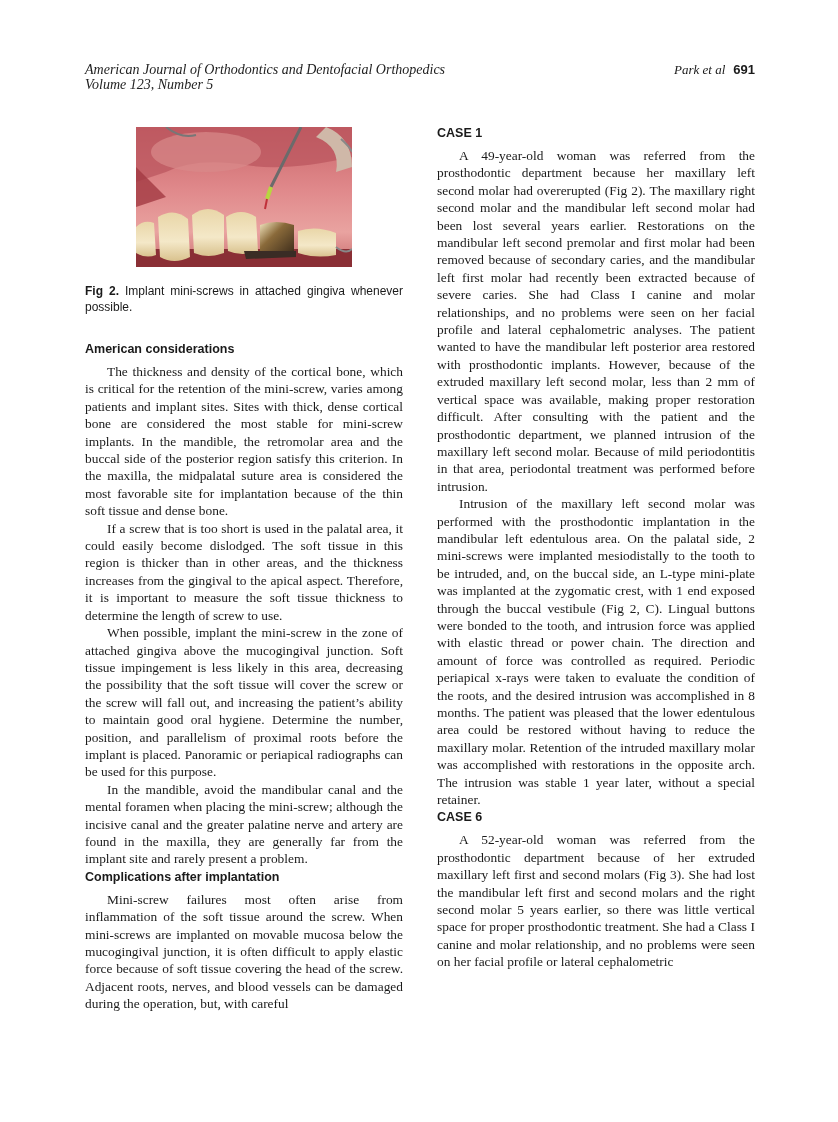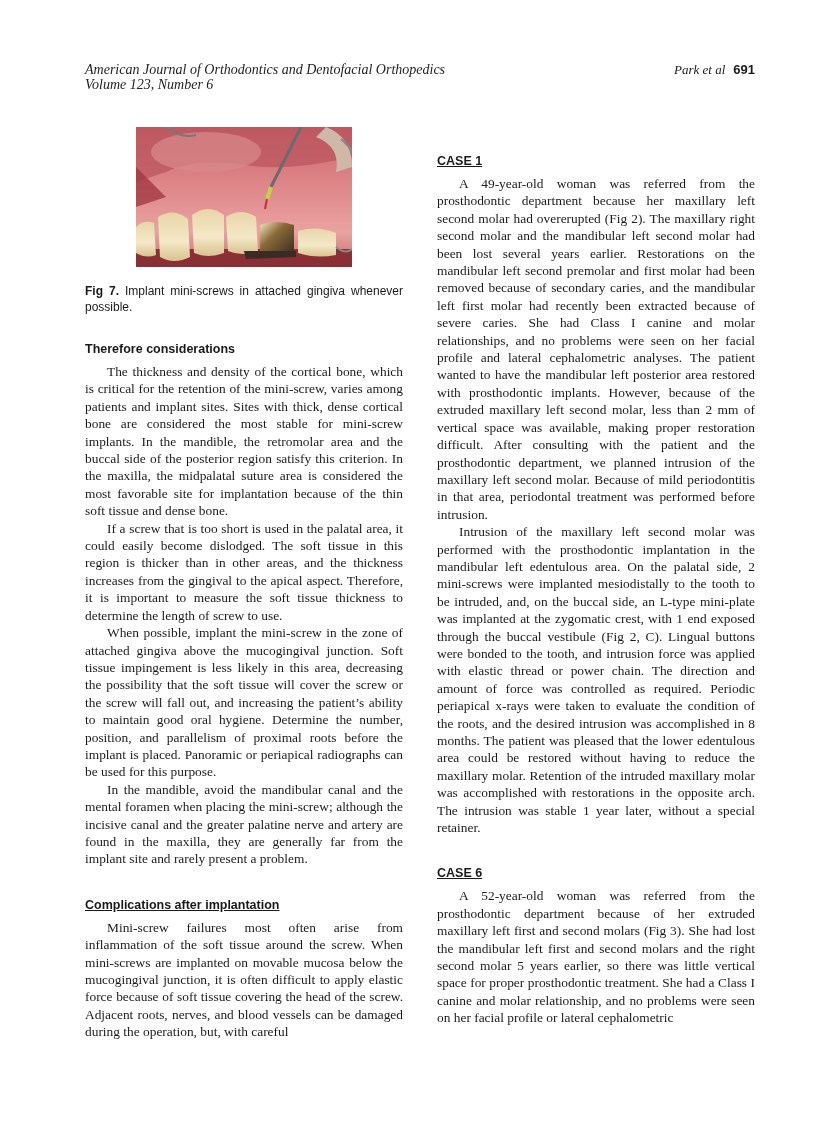--- a/index.html
+++ b/index.html
@@ -9,32 +9,32 @@
   .runhead { position: absolute; right: 0; top: 0; font-family: "Liberation Serif", serif; font-size: 13px; }
   .runhead .auth { font-style: italic; margin-right: 8px; }
   .runhead .page { font-family: "Liberation Sans", sans-serif; font-weight: bold; font-size: 13px; text-align: right; }
 
   .col { position: absolute; font-family: "Liberation Serif", serif; font-size: 13.4px; line-height: 17.4px; text-align: justify; color: #1a1a1a; }
   .col-left { left: 85px; top: 340px; width: 318px; }
   .col-right { left: 437px; top: 124px; width: 318px; }
   .col p { margin: 0; text-indent: 22px; }
   .col p.noindent { text-indent: 0; }
   .col h3 { font-family: "Liberation Sans", sans-serif; font-weight: bold; font-size: 12.5px; margin: 0 0 5px 0; line-height: 18px; }
-  .col h3.spaced { margin-top: 28px; text-decoration: underline; }
+  .col h3.spaced { margin-top: 0; }
 
   .figure { position: absolute; left: 136px; top: 127px; width: 216px; height: 140px; overflow: hidden; }
   .caption { position: absolute; left: 85px; top: 283px; width: 318px; font-family: "Liberation Sans", sans-serif; font-size: 12px; line-height: 16px; text-align: justify; }
   .caption .figlabel { font-weight: bold; }
 </style>
 </head>
 <body>
 
 <div class="header">
   <div class="journal">American Journal of Orthodontics and Dentofacial Orthopedics</div>
-  <div class="journal">Volume 123, Number 6</div>
+  <div class="journal">Volume 123, Number 5</div>
   <div class="runhead">
     <span class="auth">Park et al</span><span class="page">691</span>
   </div>
 </div>
 
 <div class="figure" aria-label="Clinical intraoral photograph of maxillary teeth with mini-screw driver inserting into attached gingiva">
   <svg width="216" height="140" viewBox="0 0 216 140" xmlns="http://www.w3.org/2000/svg">
     <defs>
       <linearGradient id="gum" x1="0" y1="0" x2="0" y2="1">
         <stop offset="0" stop-color="#c9656a"></stop>
@@ -69,25 +69,25 @@
     <path d="M108 124 L160 124 L160 130 L110 132 Z" fill="#3a2c25"></path>
     <path d="M162 104 Q180 98 200 106 L200 128 Q180 132 162 126 Z" fill="url(#tooth)"></path>
     <line x1="165" y1="0" x2="135" y2="60" stroke="#6b6b6b" stroke-width="3"></line>
     <line x1="135" y1="60" x2="131" y2="72" stroke="#b8d640" stroke-width="4"></line>
     <line x1="131" y1="72" x2="129" y2="82" stroke="#c0303a" stroke-width="2"></line>
     <path d="M200 120 Q210 128 216 122" stroke="#888" stroke-width="2" fill="none"></path>
   </svg>
 </div>
 
 <div class="caption">
-  <span class="figlabel">Fig 7.</span><span> Implant mini-screws in attached gingiva whenever possible.</span>
+  <span class="figlabel">Fig 2.</span><span> Implant mini-screws in attached gingiva whenever possible.</span>
 </div>
 
 <div class="col col-left">
-  <h3>Therefore considerations</h3>
+  <h3>American considerations</h3>
   <p>The thickness and density of the cortical bone, which is critical for the retention of the mini-screw, varies among patients and implant sites. Sites with thick, dense cortical bone are considered the most stable for mini-screw implants. In the mandible, the retromolar area and the buccal side of the posterior region satisfy this criterion. In the maxilla, the midpalatal suture area is considered the most favorable site for implantation because of the thin soft tissue and dense bone.</p>
   <p>If a screw that is too short is used in the palatal area, it could easily become dislodged. The soft tissue in this region is thicker than in other areas, and the thickness increases from the gingival to the apical aspect. Therefore, it is important to measure the soft tissue thickness to determine the length of screw to use.</p>
   <p>When possible, implant the mini-screw in the zone of attached gingiva above the mucogingival junction. Soft tissue impingement is less likely in this area, decreasing the possibility that the soft tissue will cover the screw or the screw will fall out, and increasing the patient’s ability to maintain good oral hygiene. Determine the number, position, and parallelism of proximal roots before the implant is placed. Panoramic or periapical radiographs can be used for this purpose.</p>
   <p>In the mandible, avoid the mandibular canal and the mental foramen when placing the mini-screw; although the incisive canal and the greater palatine nerve and artery are found in the maxilla, they are generally far from the implant site and rarely present a problem.</p>
   <h3 class="spaced">Complications after implantation</h3>
   <p>Mini-screw failures most often arise from inflammation of the soft tissue around the screw. When mini-screws are implanted on movable mucosa below the mucogingival junction, it is often difficult to apply elastic force because of soft tissue covering the head of the screw. Adjacent roots, nerves, and blood vessels can be damaged during the operation, but, with careful</p>
 </div>
 
 <div class="col col-right">
   <h3 class="spaced">CASE 1</h3>

